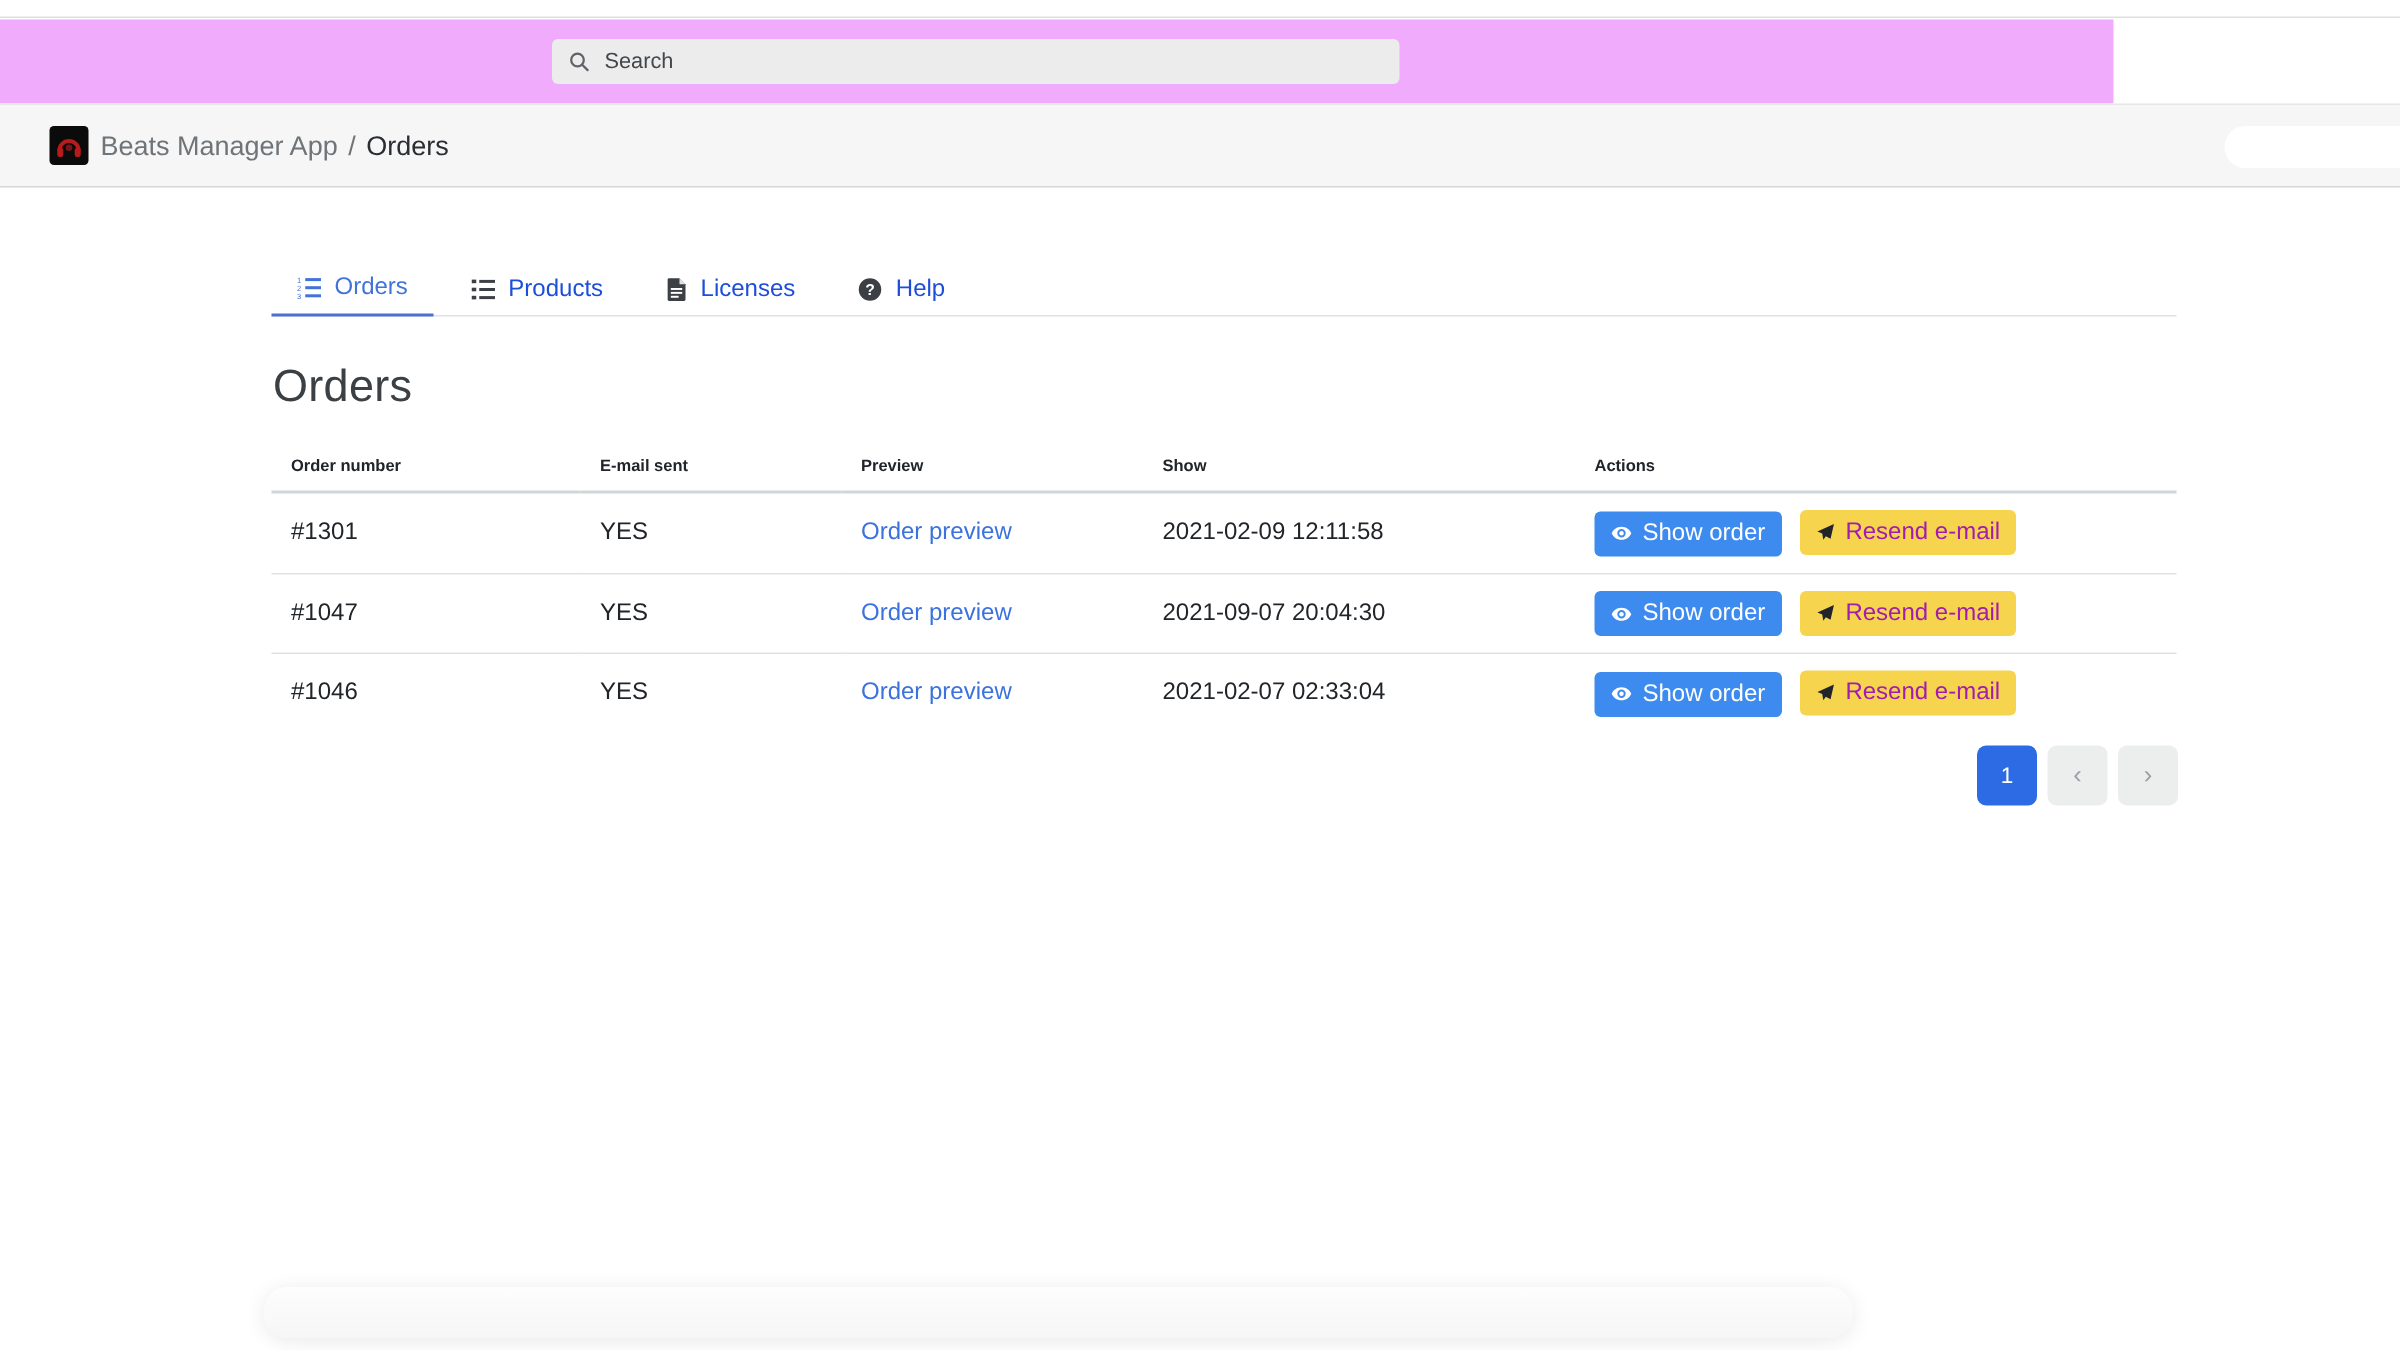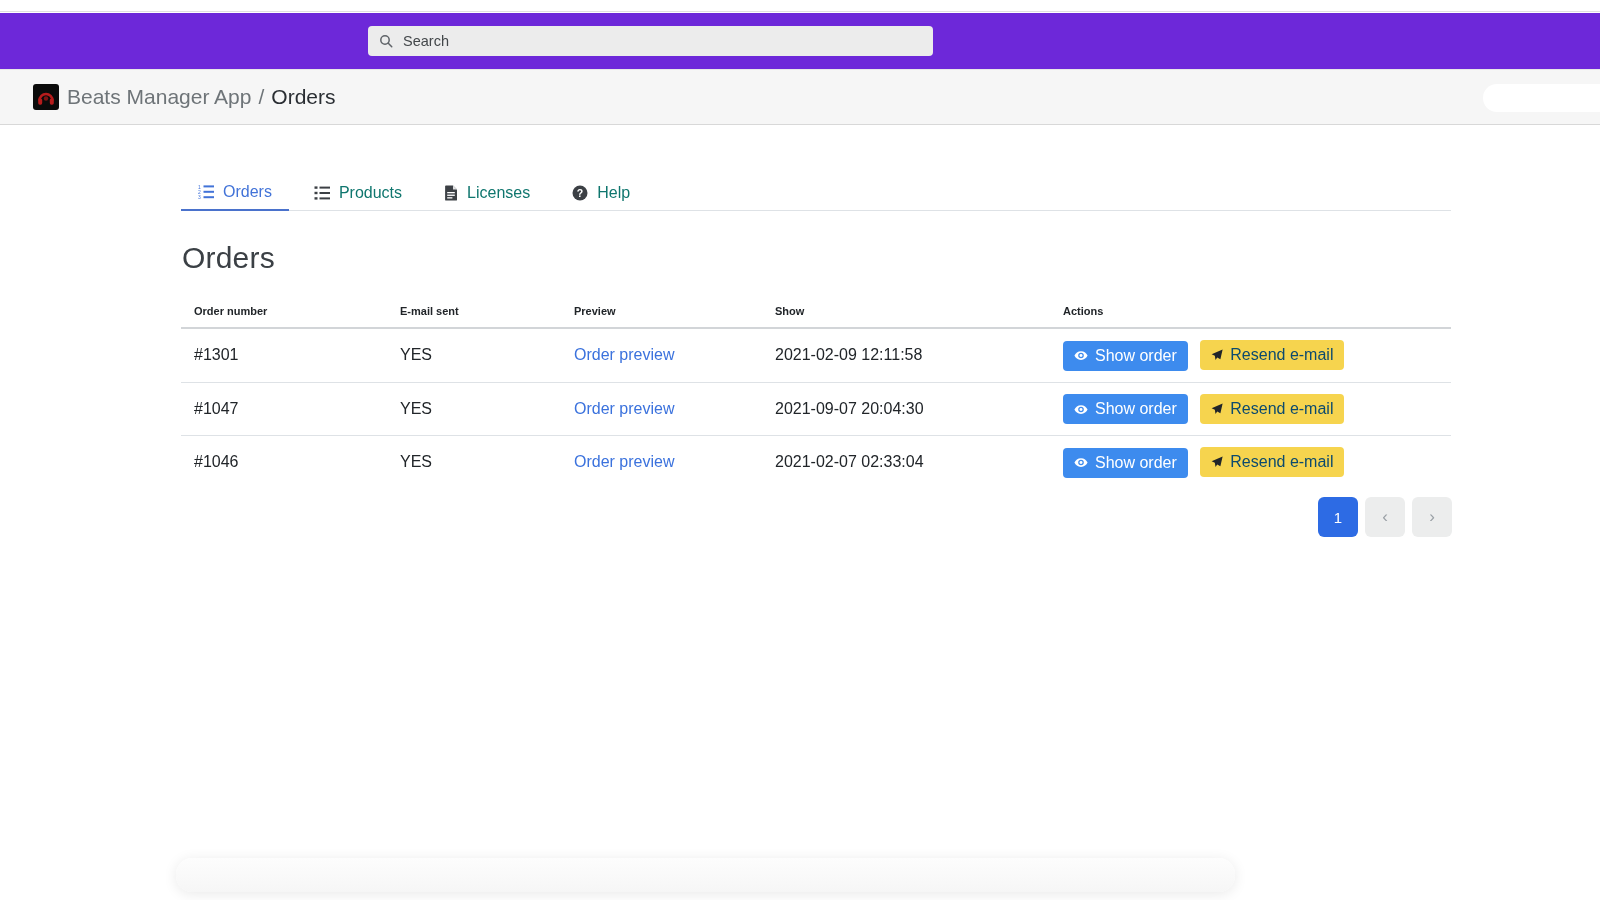--- a/index.html
+++ b/index.html
@@ -9,21 +9,21 @@
     background:#ffffff;
     position:relative;
     overflow:hidden;
     color:#212529;
   }
 
   
   .top-strip { position:absolute; top:0; left:0; width:1600px; height:12px; background:#fff; border-bottom:1px solid #e0e0e0; }
 
   
-  .search-section { position:absolute; top:13px; left:0; width:1600px; height:56px; background:#6d28d9; }
+  .search-section { position:absolute; top:13px; left:0; width:1409px; height:56px; background:#f0abfc; }
   .search-box {
     position:absolute; left:368px; top:13px; width:565px; height:30px;
     background:#ececec; border-radius:4px; display:flex; align-items:center;
     padding:0 11px; gap:9px;
   }
   .search-box svg { flex:0 0 auto; }
   .search-input {
     flex:1; border:none; background:transparent; outline:none;
     font-family:"Liberation Sans", sans-serif; font-size:14.5px; color:#3c4043;
   }
@@ -33,38 +33,38 @@
   .header-bar {
     position:absolute; top:69px; left:0; width:1600px; height:56px;
     background:#f6f6f6; border-top:1px solid #e7e7e7; border-bottom:1px solid #d8d8d8;
   }
   .app-logo {
     position:absolute; left:33px; top:14px; width:26px; height:26px;
     background:#0b0b0b; border-radius:3px; display:flex; align-items:center; justify-content:center;
   }
   .breadcrumb {
     position:absolute; left:67px; top:0; height:100%;
-    display:flex; align-items:center; font-size:21px;
+    display:flex; align-items:center; font-size:18px;
   }
   .crumb-app { color:#6e7478; }
   .crumb-sep { color:#6e7478; margin:0 7px; }
   .crumb-current { color:#2a2e33; }
   .user-pill {
     position:absolute; left:1483px; top:14px; width:160px; height:28px;
     background:#ffffff; border-radius:14px;
   }
 
   
   .tabs {
     position:absolute; left:181px; top:175px; width:1270px; height:36px;
     display:flex; border-bottom:1px solid #dee2e6;
   }
   .tab {
     display:flex; align-items:center; gap:9px; padding:0 17px; height:36px;
-    font-size:16px; color:#0f766e; cursor:pointer; white-space:nowrap;
+    font-size:16px; color:#1d4ed8; cursor:pointer; white-space:nowrap;
   }
   .tab.active { color:#4273d8; border-bottom:2px solid #4a72cc; margin-bottom:-1px; }
   .tab + .tab { margin-left:8px; }
 
   
   .page-title {
     position:absolute; left:182px; top:241px;
     font-size:30px; font-weight:500; color:#3b4045; letter-spacing:0.2px;
   }
 
@@ -86,21 +86,21 @@
   }
   .orders-table tbody tr + tr td { border-top:1px solid #dee2e6; }
   .link { color:#3b72dd; text-decoration:none; cursor:pointer; }
 
   .btn {
     display:inline-flex; align-items:center; gap:7px;
     font-family:"Liberation Sans", sans-serif; font-size:16px;
     padding:7px 11px; border:none; border-radius:4px; cursor:pointer; line-height:1;
   }
   .btn-show { background:#3d8bee; color:#ffffff; }
-  .btn-resend { background:#f6d44e; color:#0c4a6e; margin-left:8px; }
+  .btn-resend { background:#f6d44e; color:#a21caf; margin-left:8px; }
 
   
   .pagination { position:absolute; left:1318px; top:497px; display:flex; gap:7px; }
   .page-btn {
     width:40px; height:40px; border-radius:6px; border:none; cursor:pointer;
     display:flex; align-items:center; justify-content:center;
     font-family:"Liberation Sans", sans-serif; font-size:15px;
   }
   .page-btn.active { background:#2d6be4; color:#ffffff; }
   .page-btn.muted { background:#eceded; color:#9aa0a6; font-size:17px; }

